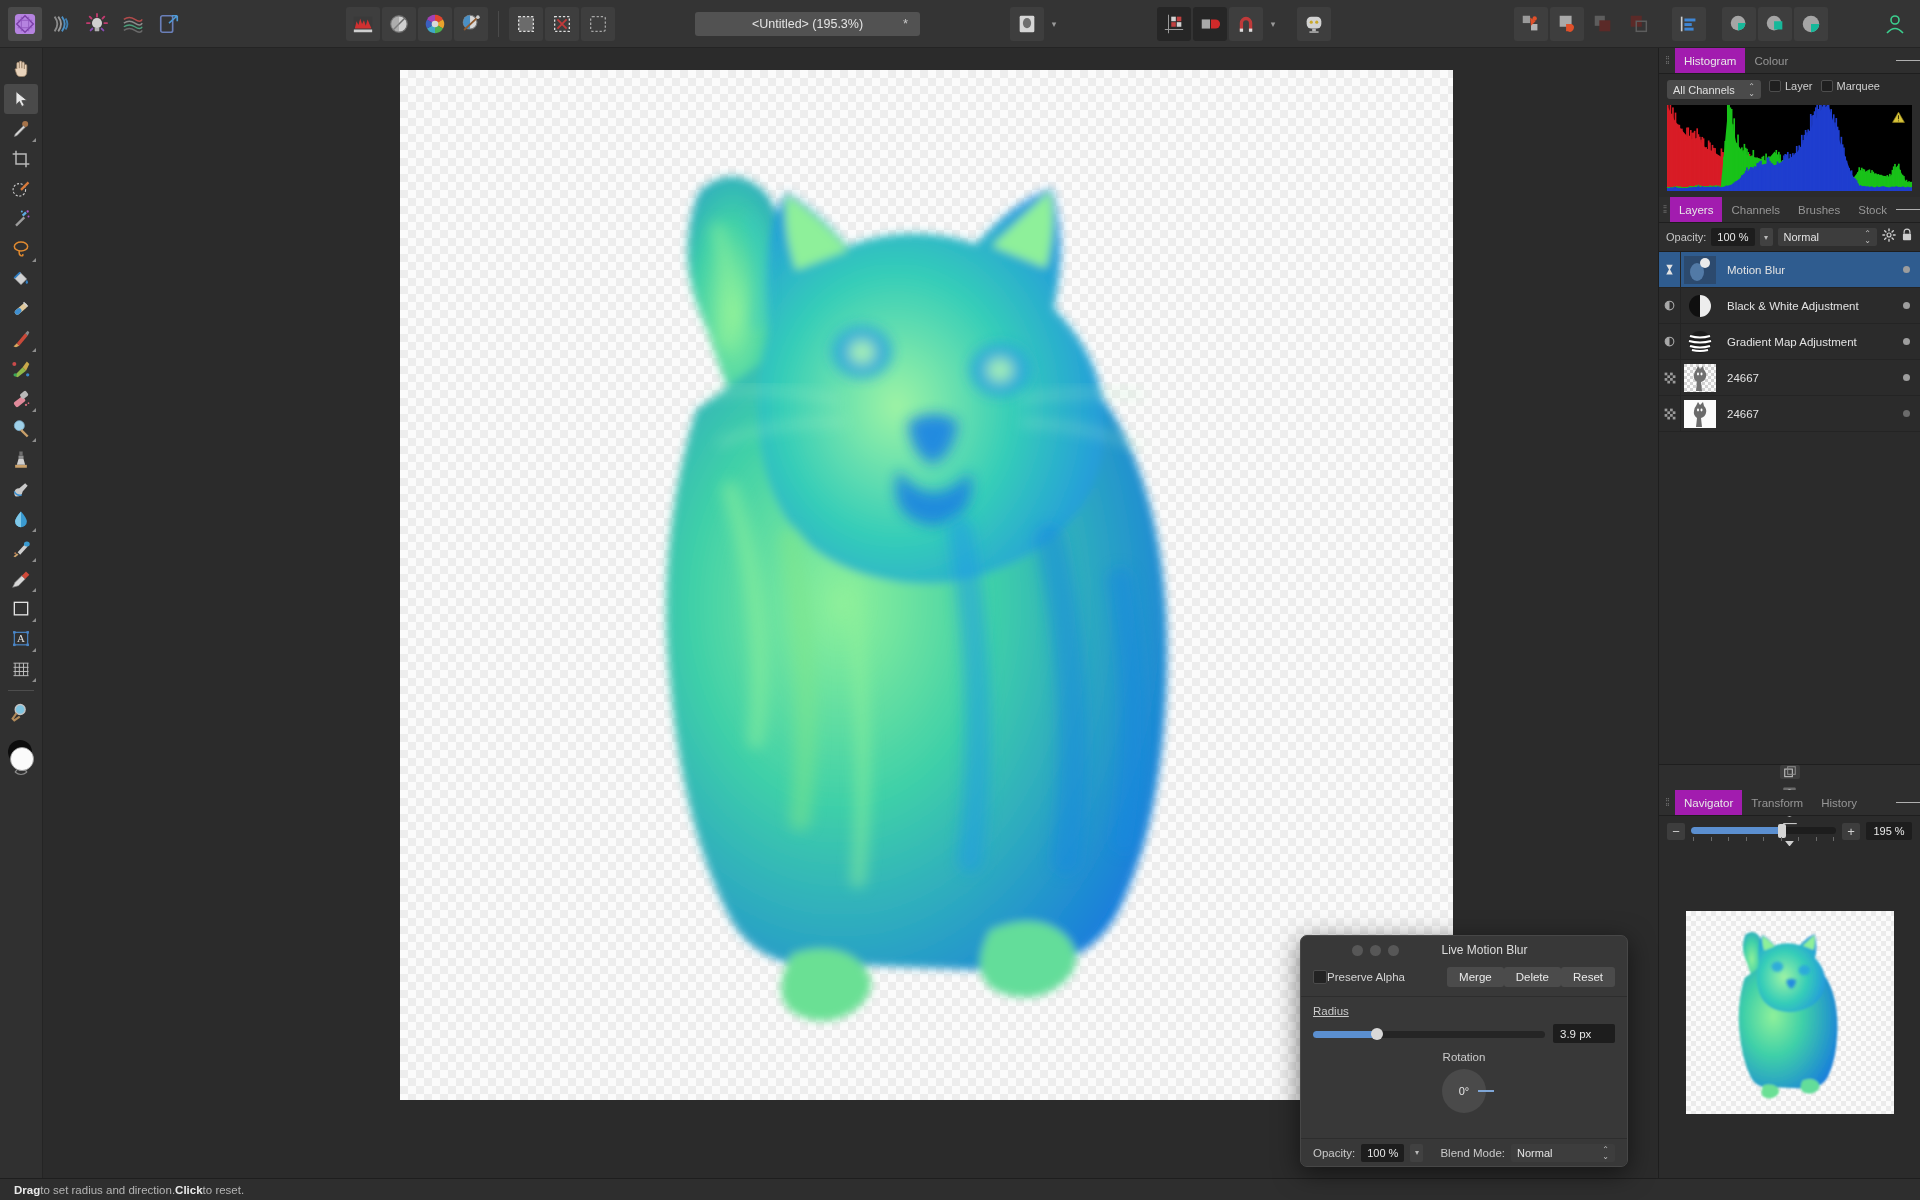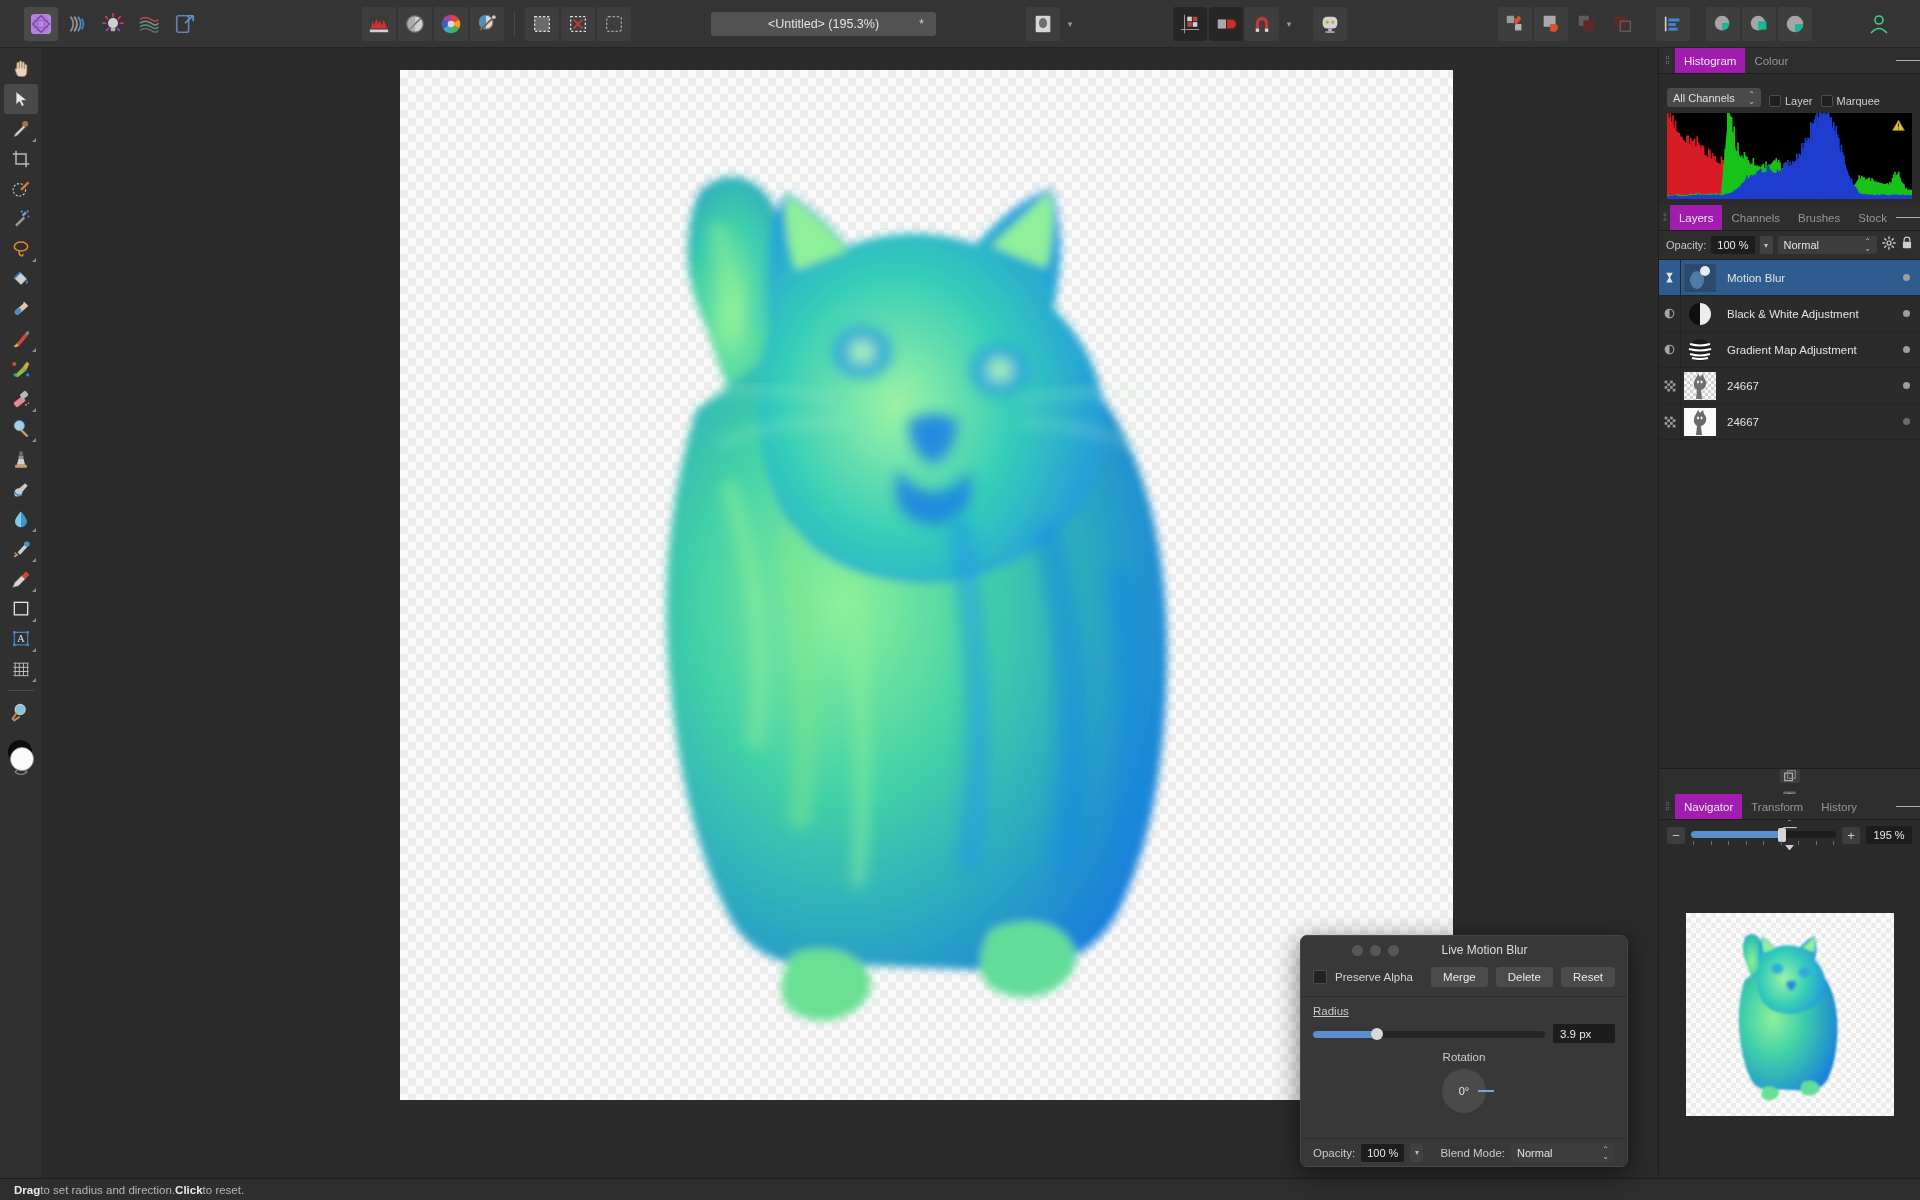--- a/index.html
+++ b/index.html
@@ -10,21 +10,21 @@
     color: #d8d8d8;
     overflow: hidden;
   }
   #app { position: relative; width: 1920px; height: 1200px; display: flex; flex-direction: column; }
 
   
   .toolbar {
     height: 48px; min-height: 48px;
     background: #343434;
     display: flex; align-items: center;
-    padding: 0 24px;
+    padding: 0 8px;
     border-bottom: 1px solid #242424;
     position: relative;
   }
   .tb-group { display: flex; align-items: center; gap: 2px; }
   .tb-sep { width: 1px; height: 26px; background: #4a4a4a; margin: 0 10px; }
   .tb-btn {
     width: 34px; height: 34px; border-radius: 3px;
     display: flex; align-items: center; justify-content: center;
     cursor: pointer; background: transparent;
   }
@@ -123,21 +123,21 @@
   .ptab.active { background: #a21caf; color: #e8e8e8; }
   .phamburger {
     margin-left: auto; width: 24px; display: flex; align-items: center; justify-content: center;
     cursor: pointer;
   }
   .phamburger i { display:block; width: 13px; height: 1.5px; background: #b0b0b0; margin: 1.6px 0; }
 
   .panel-body { background: #2b2b2b; }
 
   
-  .hist-ctrls { display: flex; align-items: flex-end; padding: 6px 8px; gap: 8px; margin-top: 8px; }
+  .hist-ctrls { display: flex; align-items: flex-start; padding: 6px 8px; gap: 8px; }
   .dropsel {
     height: 19px; background: #4a4a4a; border-radius: 3px;
     display: flex; align-items: center; padding: 0 6px;
     font-size: 11px; color: #e0e0e0; cursor: pointer; position: relative;
   }
   .dropsel .arrows { margin-left: auto; padding-left: 8px; font-size: 8px; line-height: 7px; color: #c7c7c7; }
   .chkrow { display: flex; align-items: center; gap: 4px; font-size: 11px; color: #cfcfcf; cursor: pointer; }
   .chk { width: 12px; height: 12px; background: #1f1f1f; border: 1px solid #4d4d4d; border-radius: 2px; }
   .histogram { margin: 0 8px 6px 8px; height: 86px; background: #000; position: relative; overflow: hidden; }
   .warnbadge { position: absolute; right: 7px; top: 5px; }
@@ -232,21 +232,21 @@
     display: flex; flex-direction: column; overflow: hidden;
   }
   .dlg-titlebar { height: 28px; display: flex; align-items: center; position: relative; padding: 0 10px; margin-left: 41px; }
   .dlg-lights { display: flex; gap: 7px; }
   .dlg-light { width: 11px; height: 11px; border-radius: 50%; background: #575757; cursor: pointer; }
   .dlg-title {
     position: absolute; left: 0; right: 0; text-align: center;
     font-size: 12px; color: #dcdcdc; pointer-events: none;
   }
   .dlg-row2 {
-    display: flex; align-items: center; padding: 3px 12px 9px 12px; gap: 8px;
+    display: flex; align-items: center; padding: 3px 12px 9px 12px; 
     border-bottom: 1px solid #2d2d2d;
   }
   .dlg-chk { width: 14px; height: 14px; background: #232323; border: 1px solid #4b4b4b; border-radius: 2px; cursor: pointer; }
   .dlg-chk-lbl { font-size: 11.5px; color: #d4d4d4; }
   .dlg-btn {
     height: 20px; padding: 0 12px; background: #4b4b4b; border-radius: 3px;
     display: flex; align-items: center; font-size: 11.5px; color: #eaeaea; cursor: pointer;
   }
   .dlg-main { flex: 1; padding: 8px 12px 0 12px; position: relative; }
   .dlg-sub { font-size: 11.5px; color: #cbcbcb; margin-bottom: 7px; text-decoration: underline; }

